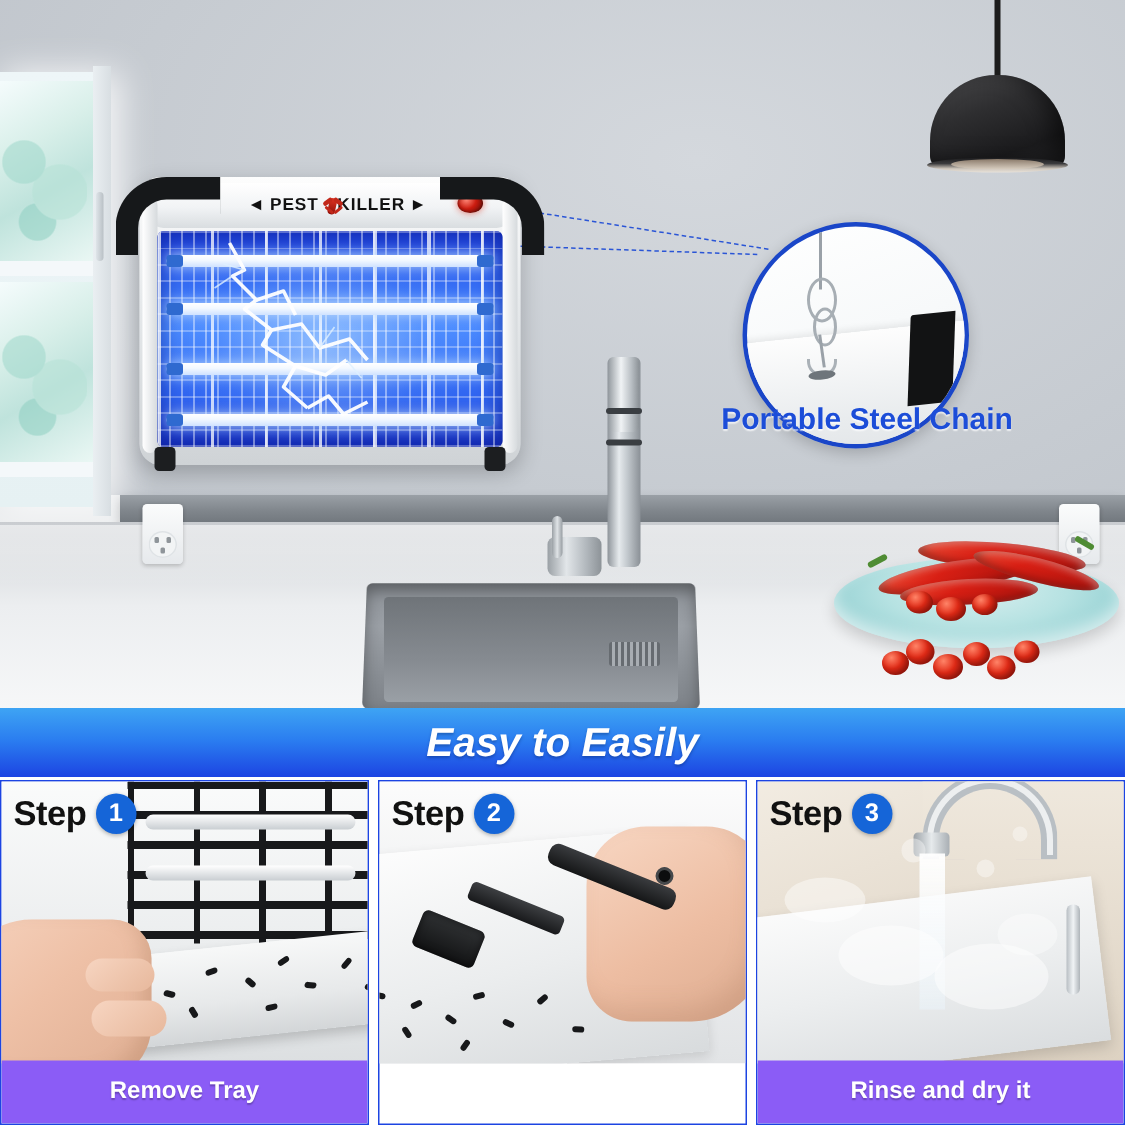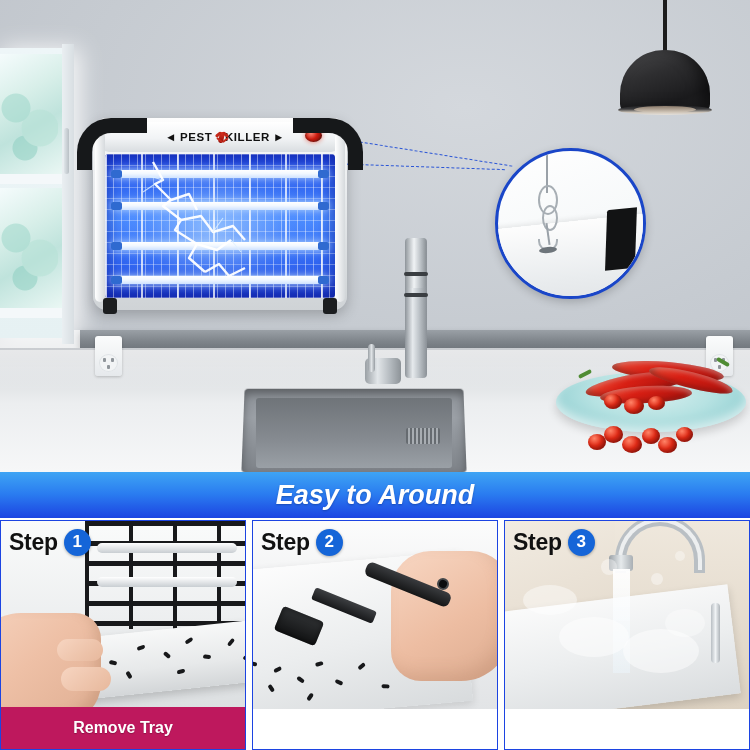--- a/index.html
+++ b/index.html
@@ -199,21 +199,21 @@
   .steps{position:absolute;left:0;top:520px;width:750px;height:230px;
     display:flex;gap:6px;}
   .step{position:relative;flex:1;height:230px;overflow:hidden;background:#fff;
     border:1px solid #1c44e2;box-sizing:border-box;}
   .step-photo{position:absolute;left:0;top:0;width:100%;height:188px;overflow:hidden;}
   .step-badge{position:absolute;left:8px;top:6px;height:30px;display:flex;align-items:center;gap:6px;z-index:5;}
   .step-word{font-size:23px;font-weight:bold;color:#111;letter-spacing:-.3px;}
   .step-num{width:27px;height:27px;border-radius:50%;background:#1565d8;color:#fff;
     font-size:17px;font-weight:bold;display:flex;align-items:center;justify-content:center;
     box-shadow:0 1px 3px rgba(0,0,0,.3);}
-  .step-cap{position:absolute;left:0;bottom:0;width:100%;height:42px;background:#be185d;
+  .step-cap{position:absolute;left:0;bottom:0;width:100%;height:42px;background:#8b5cf6;
     display:flex;align-items:center;justify-content:center;}
   .step-cap span{color:#fff;font-size:16px;font-weight:bold;white-space:nowrap;
     text-shadow:0 1px 1px rgba(0,0,0,.25);}
 
   
   .s1-bg{position:absolute;left:0;top:0;width:100%;height:100%;
     background:linear-gradient(180deg,#fafbfb 0%,#eceeef 55%,#dcdfe1 100%);}
   .s1-grid{position:absolute;left:84px;top:0px;width:170px;height:108px;
     background:repeating-linear-gradient(180deg,#18191b 0 5px,transparent 5px 20px),
                repeating-linear-gradient(90deg,#18191b 0 4px,transparent 4px 44px);}
@@ -415,23 +415,24 @@
       <div class="co-chain"></div>
       <div class="co-link co-l1"></div>
       <div class="co-link co-l2"></div>
       <div class="co-hookline"></div>
       <div class="co-hook"></div>
       <div class="co-hole"></div>
     </div>
   </div>
 
 
+  <div class="callout-label">Portable Steel Chain</div>
 
   <div class="mid-banner">
-    <div class="mid-banner-text">Easy to Around</div>
+    <div class="mid-banner-text">Easy to Easily</div>
   </div>
 
   <div class="steps">
 
     <div class="step">
       <div class="step-photo">
         <div class="s1-bg"></div>
         <div class="s1-grid"></div>
         <div class="s1-tube s1-t1"></div>
         <div class="s1-tube s1-t2"></div>
@@ -500,16 +501,19 @@
         <div class="splash" style="left:118px;top:108px;width:76px;height:44px;opacity:.6;"></div>
         <div class="splash" style="left:160px;top:88px;width:40px;height:28px;opacity:.45;"></div>
         <div class="splash" style="left:96px;top:38px;width:16px;height:16px;opacity:.5;"></div>
         <div class="splash" style="left:146px;top:52px;width:12px;height:12px;opacity:.5;"></div>
         <div class="splash" style="left:170px;top:30px;width:10px;height:10px;opacity:.45;"></div>
       </div>
       <div class="step-badge">
         <span class="step-word">Step</span>
         <span class="step-num">3</span>
       </div>
+      <div class="step-cap">
+        <span>Rinse and dry it</span>
+      </div>
     </div>
 
   </div>
 </div>
 
 </body></html>

